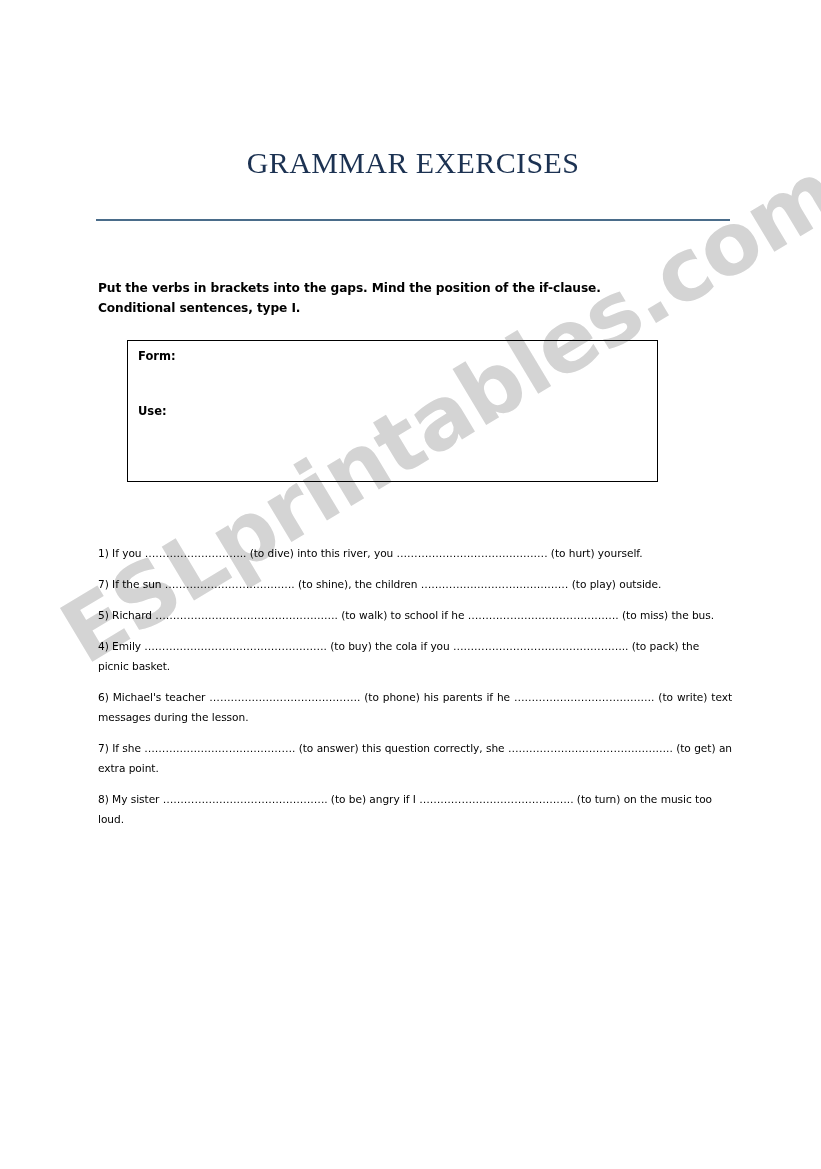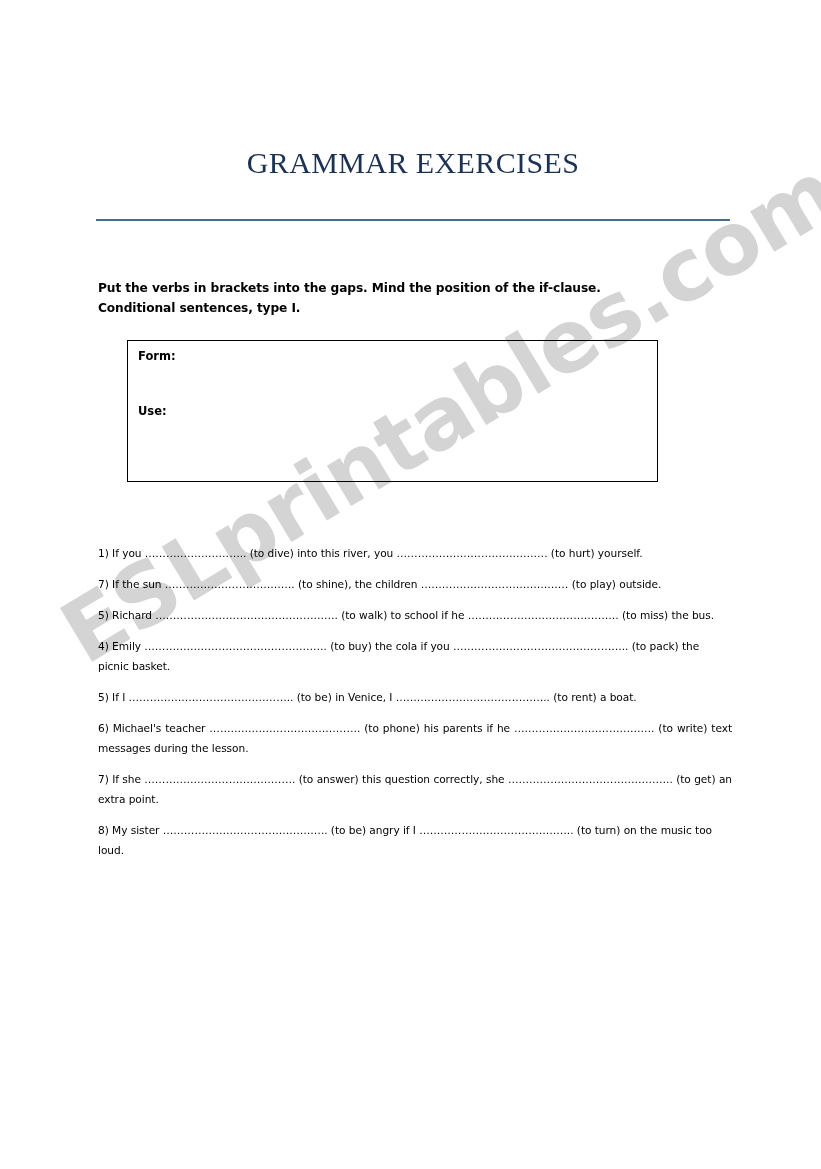--- a/index.html
+++ b/index.html
@@ -168,20 +168,19 @@
     <div class="form-box">
       <div class="form-label form">Form:</div>
       <div class="form-label use">Use:</div>
     </div>
 
     <div class="exercises">
       <div class="ex-item">1) If you ……………………….. (to dive) into this river, you ……………………………………. (to hurt) yourself.</div>
       <div class="ex-item">7) If the sun ………………………………. (to shine), the children …………………………………… (to play) outside.</div>
       <div class="ex-item">5) Richard ……………………………………………. (to walk) to school if he ……………………………………. (to miss) the bus.</div>
       <div class="ex-item">4) Emily ……………………………………………. (to buy) the cola if you ………………………………………….. (to pack) the picnic basket.</div>
-      <div class="ex-item">5) If I ……………………………………….. (to be) in Venice, I …………………………………….. (to rent) a boat.</div>
       <div class="ex-item justify">6) Michael's teacher ……………………………………. (to phone) his parents if he …………………………………. (to write) text messages during the lesson.</div>
       <div class="ex-item justify">7) If she ……………………………………. (to answer) this question correctly, she ……………………………………….. (to get) an extra point.</div>
       <div class="ex-item">8) My sister ……………………………………….. (to be) angry if I …………………………………….. (to turn) on the music too loud.</div>
     </div>
 
   </div>
 </div>
 
 </body></html>

